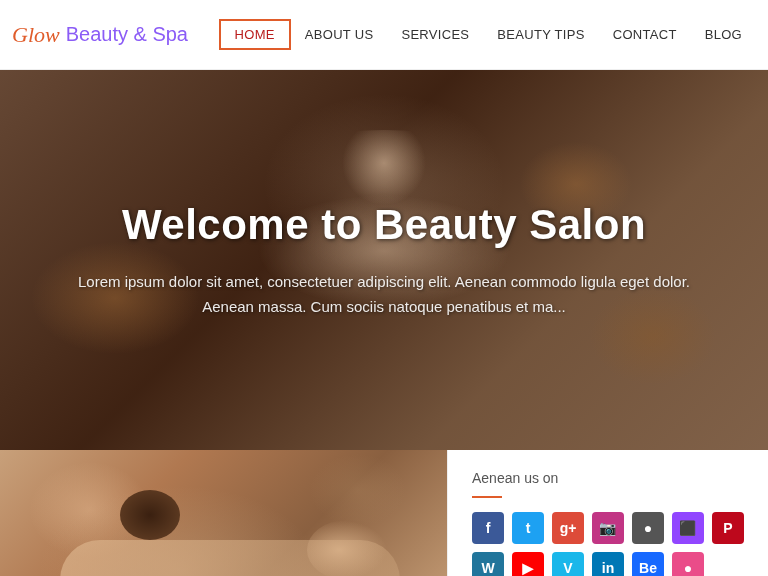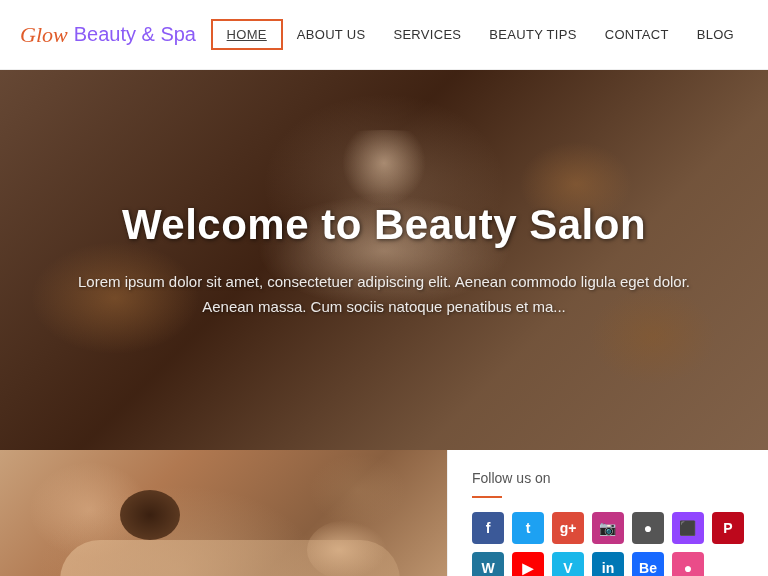--- a/index.html
+++ b/index.html
@@ -2,21 +2,21 @@
 <html><head>
   <meta charset="utf-8">
   <style>
     * { margin: 0; padding: 0; box-sizing: border-box; }
     body { font-family: Arial, sans-serif; width: 768px; overflow-x: hidden; }
 
     
     .header {
       display: flex;
       align-items: center;
-      padding: 0 20px;
+      padding: 0 12px;
       height: 70px;
       background: #fff;
       border-bottom: 1px solid #eee;
     }
     .logo-area {
       display: flex;
       align-items: center;
       gap: 6px;
       min-width: 160px;
     }
@@ -42,22 +42,21 @@
       font-size: 13px;
       color: #333;
       cursor: pointer;
       text-transform: uppercase;
       font-weight: 500;
       letter-spacing: 0.3px;
       white-space: nowrap;
     }
     .nav-item.active {
       border: 2px solid #e05c2a;
-      color: #404040;
-      text-decoration: underline;
+      color: #b91c1c;
     }
 
     
     .hero {
       position: relative;
       width: 768px;
       height: 380px;
       overflow: hidden;
       background: #4a3020;
       padding-left: 39px;
@@ -254,21 +253,21 @@
 
   <div class="below-left">
     <div class="below-left-overlay"></div>
     <div class="hair-bun"></div>
     <div class="person-body"></div>
     <div class="massage-hands"></div>
 
   </div>
 
   <div class="below-right">
-    <div class="follow-us-title">Follow us on</div>
+    <div class="follow-us-title">Aenean us on</div>
     <div class="follow-underline"></div>
     <div class="social-grid" id="social-grid">
         <div class="social-row">
           <div class="social-btn sb-facebook">f</div>
           <div class="social-btn sb-twitter">t</div>
           <div class="social-btn sb-google">g+</div>
           <div class="social-btn sb-instagram">📷</div>
           <div class="social-btn sb-circle">●</div>
           <div class="social-btn sb-twitch">⬛</div>
           <div class="social-btn sb-pinterest">P</div>

